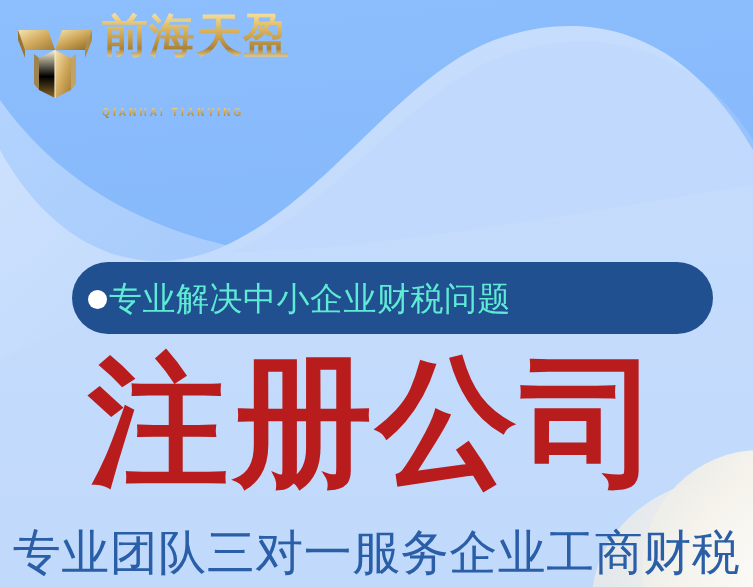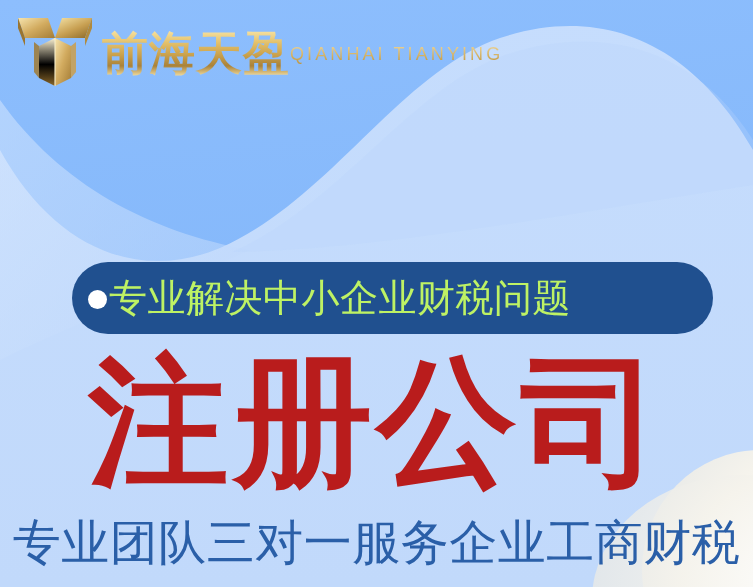--- a/index.html
+++ b/index.html
@@ -34,42 +34,43 @@
     gap: 6px;
     z-index: 6;
   }
   .logo-mark {
     width: 82px;
     height: 86px;
     flex: 0 0 auto;
   }
   .logo-text {
     display: flex;
-    flex-direction: row;
+    flex-direction: column;
     justify-content: center;
     padding-top: 4px;
+    gap: 40px;
   }
   .logo-cn {
     font-size: 46px;
     line-height: 1.02;
     font-weight: 700;
     letter-spacing: 1px;
     background: linear-gradient(180deg,#f7e3a4 0%,#e3c06a 28%,#c9a04b 55%,#a9823a 78%,#f0dca0 100%);
     -webkit-background-clip: text;
     background-clip: text;
     color: transparent;
     -webkit-text-fill-color: transparent;
     white-space: nowrap;
     font-family: "DejaVu Sans", "Liberation Sans", sans-serif;
   }
   .logo-en {
-    font-size: 18px;
+    font-size: 10px;
     letter-spacing: 3.1px;
-    font-weight: 400;
-    margin-top: 14px;
+    font-weight: 700;
+    margin-top: 8px;
     white-space: nowrap;
     background: linear-gradient(180deg,#efd79c 0%,#c9a24c 50%,#9c7a35 100%);
     -webkit-background-clip: text;
     background-clip: text;
     color: transparent;
     -webkit-text-fill-color: transparent;
     font-family: "Liberation Sans", sans-serif;
   }
 
   
@@ -90,22 +91,22 @@
   .pill-dot {
     width: 19px;
     height: 19px;
     border-radius: 50%;
     background: #ffffff;
     flex: 0 0 auto;
     margin-right: 2px;
     margin-top: 2px;
   }
   .pill-text {
-    color: #bef264;
-    font-size: 38px;
+    color: #5eead4;
+    font-size: 33px;
     font-weight: 400;
     letter-spacing: 0.5px;
     white-space: nowrap;
     line-height: 1;
     font-family: "DejaVu Sans", "Liberation Sans", sans-serif;
   }
 
   
   .main-title {
     position: absolute;
@@ -121,21 +122,21 @@
     line-height: 1;
     white-space: nowrap;
     font-family: "DejaVu Sans", "Liberation Sans", sans-serif;
   }
 
   
   .tagline {
     position: absolute;
     left: 0;
     right: 0;
-    bottom: 16px;
+    bottom: 6px;
     text-align: center;
     z-index: 5;
     color: #2a5fa8;
     font-size: 48px;
     font-weight: 400;
     letter-spacing: 0.5px;
     line-height: 1.18;
     white-space: nowrap;
     font-family: "DejaVu Sans", "Liberation Sans", sans-serif;
   }

